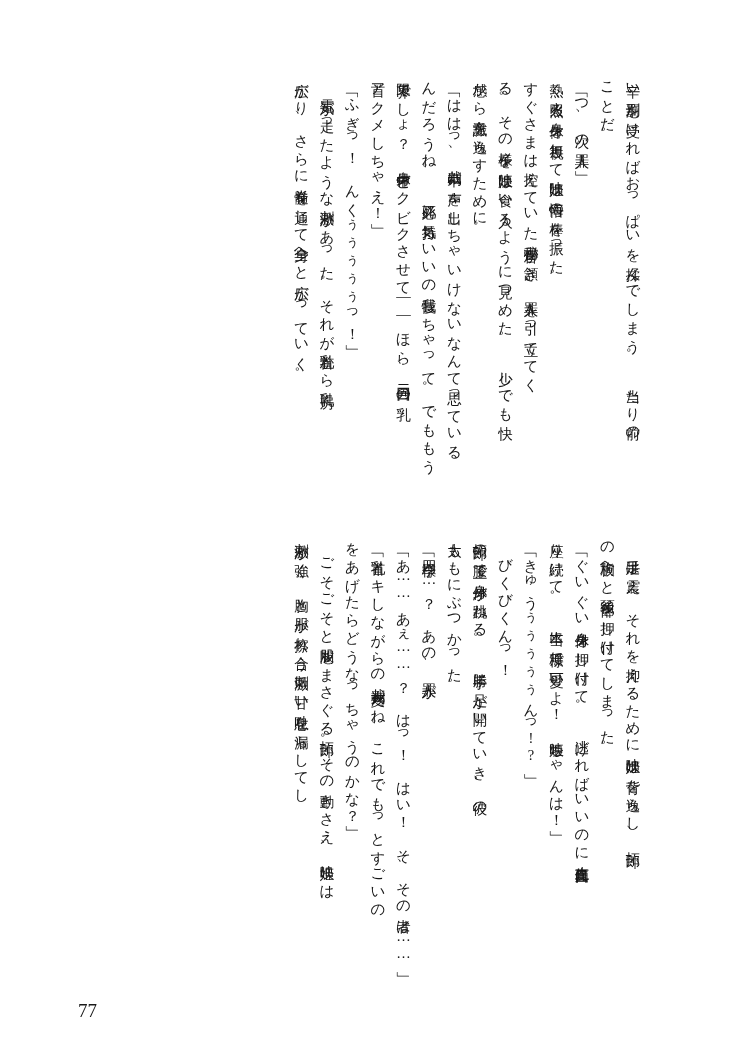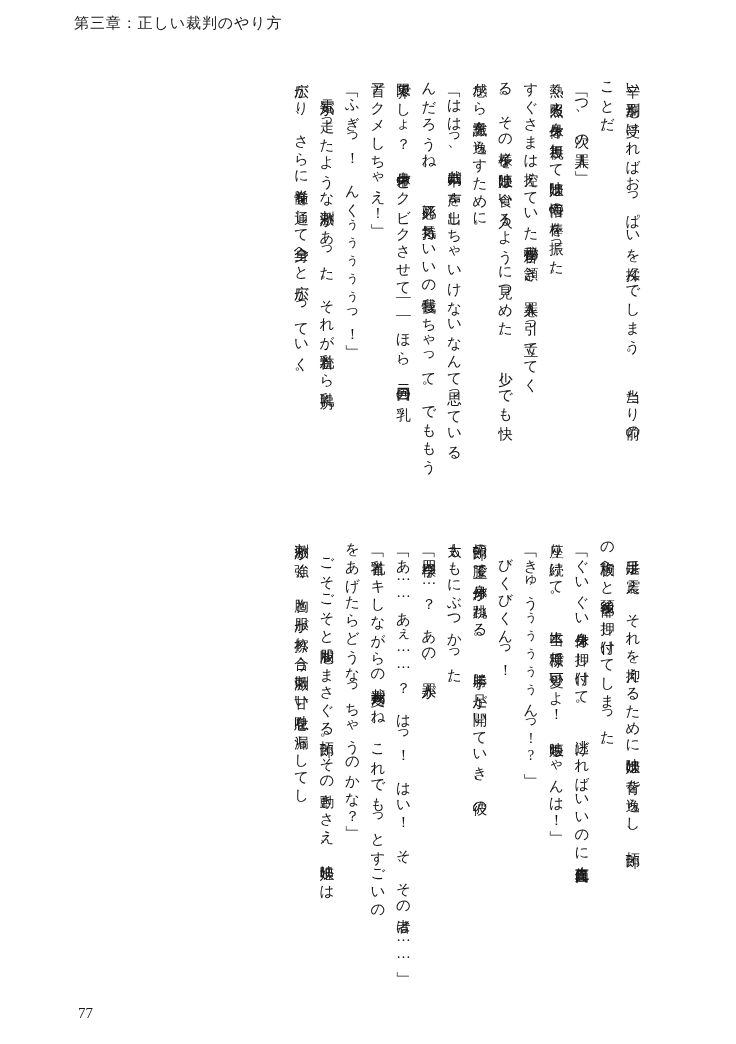--- a/index.html
+++ b/index.html
@@ -25,21 +25,21 @@
     left: 74px;
     font-size: 15px;
     letter-spacing: 0.06em;
     color: #1a1a1a;
     white-space: nowrap;
   }
   .page-number {
     position: absolute;
     left: 78px;
     bottom: 22px;
-    font-size: 15px;
+    font-size: 19px;
     color: #1a1a1a;
     font-family: "Liberation Serif", "DejaVu Serif", serif;
     text-align: right;
   }
   
   .body-area {
     position: absolute;
     top: 62px;
     left: 60px;
     right: 56px;
@@ -77,21 +77,20 @@
   }
   .vline.indent {
     padding-top: 16px;
   }
 </style>
 </head>
 <body>
 
 <div class="page">
 
-  <div class="chapter-header">第三章：正しい裁判のやり方</div>
 
   <div class="body-area">
     <div class="vcol-block block-upper">
         <div class="vline">辛い刑罰を受ければおっぱいを揉んでしまう。　当たり前の</div>
         <div class="vline">ことだ。</div>
         <div class="vline indent">「つ、次の罪人！」</div>
         <div class="vline">熱く火照る身体を無視して映姫は悔悟の棒を振った。</div>
         <div class="vline">すぐさまは控えていた秘書官が頷き、罪人を引っ立ててく</div>
         <div class="vline">る。その様子を映姫は食い入るように見つめた。　少しでも快</div>
         <div class="vline">感から意識を逸らすために。</div>

